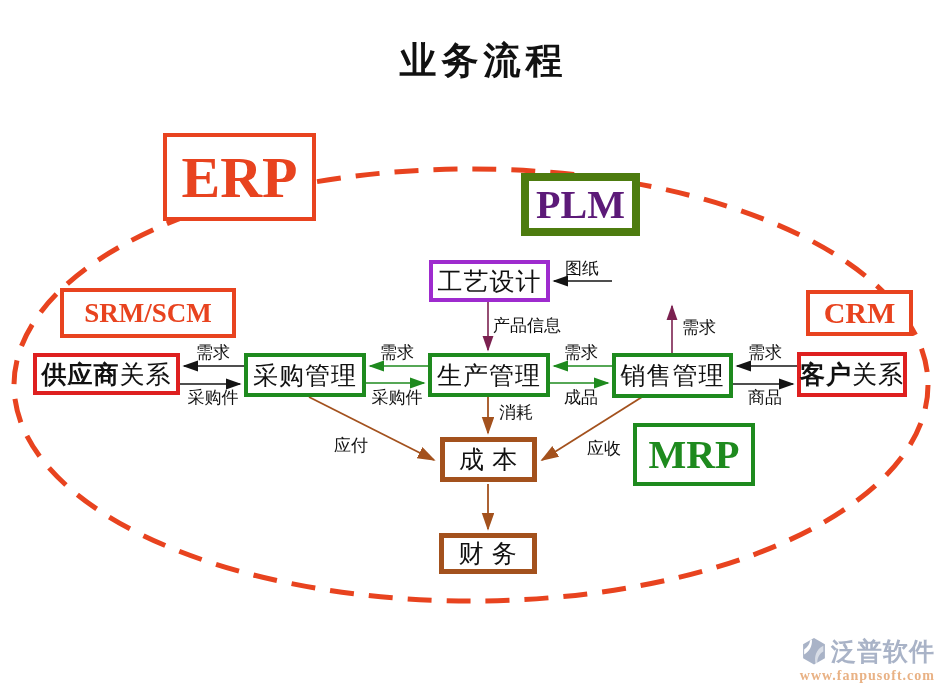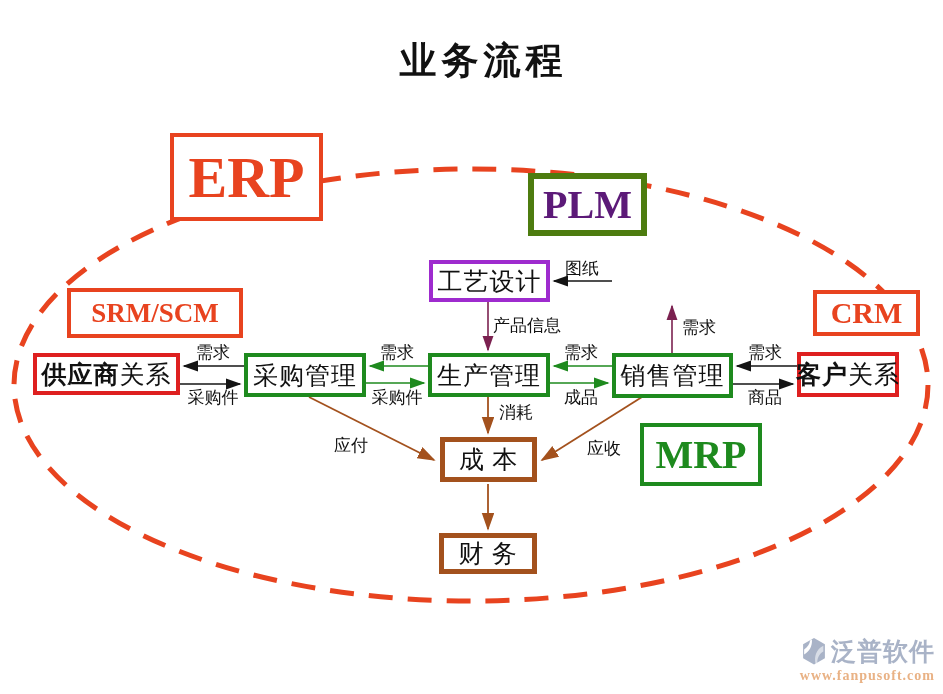--- a/index.html
+++ b/index.html
@@ -4,26 +4,26 @@
 <style>
   html,body{margin:0;padding:0;background:#fff;}
   .stage{position:relative;width:943px;height:694px;background:#fff;overflow:hidden;
          font-family:"Liberation Serif","DejaVu Serif",serif;color:#141414;}
   .overlay{position:absolute;left:0;top:0;z-index:1;pointer-events:none;}
   .page-title{position:absolute;left:0;right:0;top:36px;text-align:center;z-index:3;
               font-size:37px;font-weight:600;letter-spacing:5px;color:#111;padding-left:24px;}
   .box{position:absolute;z-index:2;background:#fff;display:flex;align-items:center;
        justify-content:center;text-align:center;box-sizing:border-box;white-space:nowrap;}
   .node{font-size:25px;letter-spacing:1px;color:#111;}
-  .badge{font-weight:bold;margin-left:7px;}
+  .badge{font-weight:bold;}
   .b-orange{border:4px solid #e8431f;}
   .b-red{border:4px solid #de2020;}
   .b-green{border:4px solid #1e8a1e;}
   .b-purple{border:4px solid #9e2bce;}
-  .b-purpledark{border:6px solid #4d7c0f;}
+  .b-purpledark{border:8px solid #4d7c0f;}
   .b-brown{border:5px solid #a3511d;}
   .t-orange{color:#e8431f;}
   .t-purpledark{color:#5c1a78;}
   .t-green{color:#1e8a1e;}
   .bold{font-weight:bold;}
   .elabel{position:absolute;z-index:3;transform:translate(-50%,-50%);font-size:17px;
           color:#111;white-space:nowrap;}
   .watermark{position:absolute;right:8px;bottom:10px;z-index:3;text-align:right;}
   .wm-row{display:flex;align-items:center;justify-content:flex-end;gap:4px;}
   .wm-brand{font-family:"Liberation Sans","DejaVu Sans",sans-serif;font-weight:600;
@@ -92,21 +92,21 @@
 
   <div class="box b-red node" style="left:33px;top:353px;width:147px;height:42px;">
     <span class="bold">供应商</span>
       <span>关系</span>
   </div>
 
   <div class="box b-green node" style="left:244px;top:353px;width:122px;height:44px;">采购管理</div>
   <div class="box b-green node" style="left:428px;top:353px;width:122px;height:44px;">生产管理</div>
   <div class="box b-green node" style="left:612px;top:353px;width:121px;height:45px;">销售管理</div>
 
-  <div class="box b-red node" style="left:797px;top:352px;width:102px;height:45px;">
+  <div class="box b-red node" style="left:797px;top:352px;width:110px;height:45px;">
     <span class="bold">客户</span>
       <span>关系</span>
   </div>
 
   <div class="box b-brown node" style="left:440px;top:437px;width:97px;height:45px;">成 本</div>
   <div class="box b-brown node" style="left:439px;top:533px;width:98px;height:41px;">财 务</div>
 
   <span class="elabel" style="left:213px;top:352px;">需求</span>
   <span class="elabel" style="left:213px;top:397px;">采购件</span>
   <span class="elabel" style="left:397px;top:352px;">需求</span>

